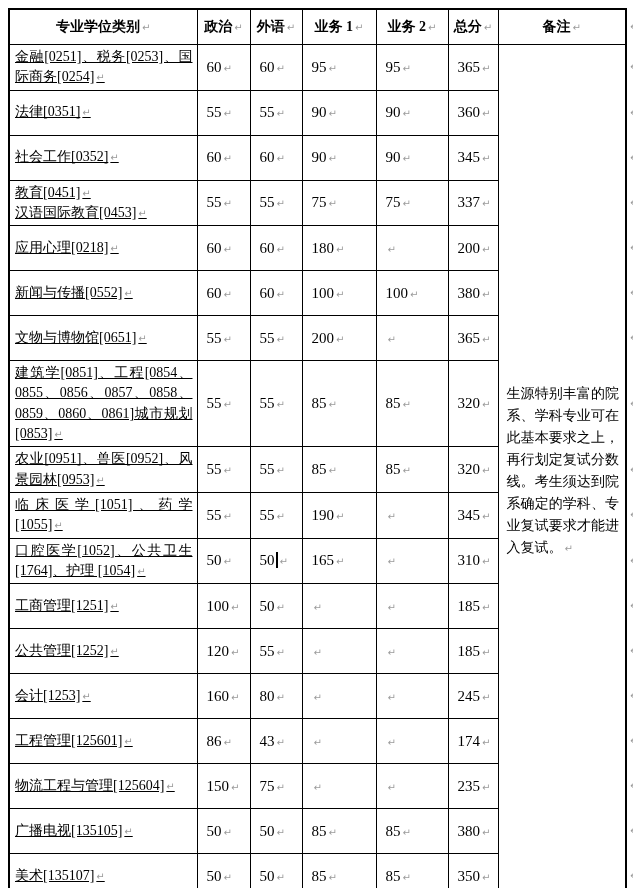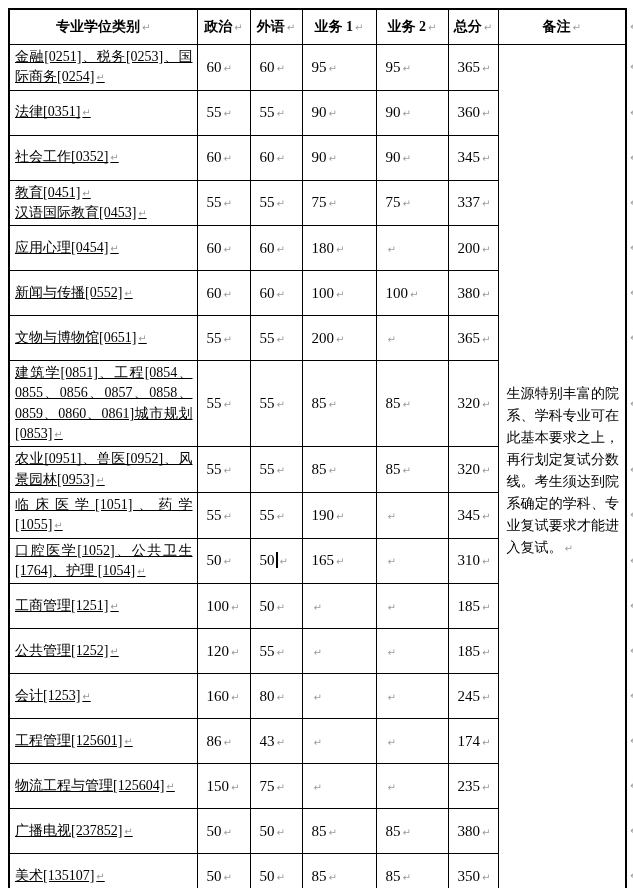--- a/index.html
+++ b/index.html
@@ -148,21 +148,21 @@
         </tr>
         <tr>
           <td class="cat"><span>教育[0451]</span><span class="fmark">↵</span><br><span>汉语国际教育[0453]</span><span class="fmark">↵</span></td>
           <td class="num"><span>55</span><span class="fmark">↵</span></td>
           <td class="num"><span>55</span><span class="fmark">↵</span></td>
           <td class="num"><span>75</span><span class="fmark">↵</span></td>
           <td class="num"><span>75</span><span class="fmark">↵</span></td>
           <td class="num"><span>337</span><span class="fmark">↵</span></td>
         </tr>
         <tr>
-          <td class="cat"><span>应用心理[0454]</span><span class="fmark">↵</span></td>
+          <td class="cat"><span>应用心理[0218]</span><span class="fmark">↵</span></td>
           <td class="num"><span>60</span><span class="fmark">↵</span></td>
           <td class="num"><span>60</span><span class="fmark">↵</span></td>
           <td class="num"><span>180</span><span class="fmark">↵</span></td>
           <td class="num"><span class="fmark">↵</span></td>
           <td class="num"><span>200</span><span class="fmark">↵</span></td>
         </tr>
         <tr>
           <td class="cat"><span>新闻与传播[0552]</span><span class="fmark">↵</span></td>
           <td class="num"><span>60</span><span class="fmark">↵</span></td>
           <td class="num"><span>60</span><span class="fmark">↵</span></td>
@@ -244,21 +244,21 @@
         </tr>
         <tr>
           <td class="cat"><span>物流工程与管理[125604]</span><span class="fmark">↵</span></td>
           <td class="num"><span>150</span><span class="fmark">↵</span></td>
           <td class="num"><span>75</span><span class="fmark">↵</span></td>
           <td class="num"><span class="fmark">↵</span></td>
           <td class="num"><span class="fmark">↵</span></td>
           <td class="num"><span>235</span><span class="fmark">↵</span></td>
         </tr>
         <tr>
-          <td class="cat"><span>广播电视[237852]</span><span class="fmark">↵</span></td>
+          <td class="cat"><span>广播电视[135105]</span><span class="fmark">↵</span></td>
           <td class="num"><span>50</span><span class="fmark">↵</span></td>
           <td class="num"><span>50</span><span class="fmark">↵</span></td>
           <td class="num"><span>85</span><span class="fmark">↵</span></td>
           <td class="num"><span>85</span><span class="fmark">↵</span></td>
           <td class="num"><span>380</span><span class="fmark">↵</span></td>
         </tr>
         <tr>
           <td class="cat"><span>美术[135107]</span><span class="fmark">↵</span></td>
           <td class="num"><span>50</span><span class="fmark">↵</span></td>
           <td class="num"><span>50</span><span class="fmark">↵</span></td>

